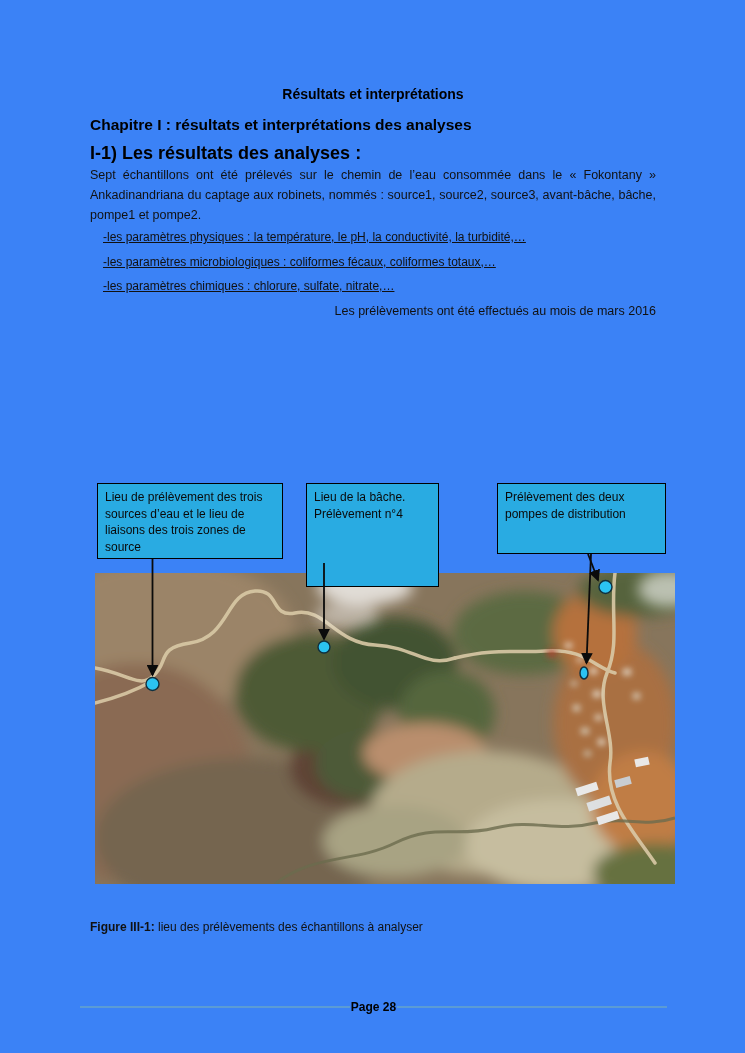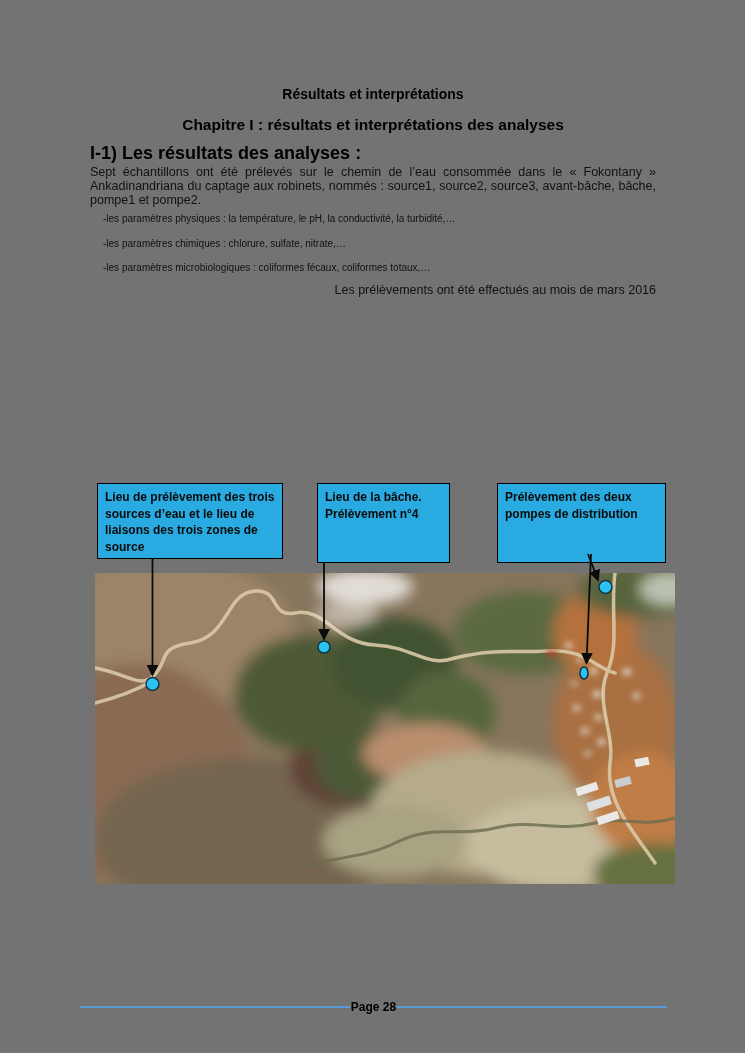--- a/index.html
+++ b/index.html
@@ -1,45 +1,45 @@
 <!DOCTYPE html>
 <html><head>
 <meta charset="utf-8">
 <style>
   html,body{margin:0;padding:0;background:#ffffff;}
   .page{
     position:relative;
     width:745px;height:1053px;
-    background:#737373;
+    background:#3b82f6;
     font-family:"Liberation Sans", sans-serif;
     color:#1a1a1a;
     overflow:hidden;
   }
   
   .content{position:absolute;left:90px;right:89px;top:84px;}
   .doc-title{margin:0;text-align:center;font-size:14px;font-weight:bold;line-height:20px;color:#000;}
-  .chapter-title{margin:10px 0 0 0;text-align:center;font-size:15.5px;font-weight:bold;line-height:22px;color:#000;}
+  .chapter-title{margin:10px 0 0 0;text-align:left;font-size:15.5px;font-weight:bold;line-height:22px;color:#000;}
   .section-heading{margin:8px 0 0 0;font-size:18px;font-weight:bold;line-height:19px;color:#000;}
-  .para{margin:2px 0 0 0;font-size:12.5px;line-height:14px;text-align:justify;color:#111;}
+  .para{margin:2px 0 0 0;font-size:12.5px;line-height:20px;text-align:justify;color:#111;}
   .para.last{text-align:right;}
   .hanging-list{margin:0;padding:0;list-style:none;}
-  .hanging-list li{font-size:10px;line-height:24.5px;padding-left:13px;color:#111;}
+  .hanging-list li{font-size:12px;line-height:24.5px;padding-left:13px;color:#111;text-decoration:underline;}
   
   .figure{position:absolute;left:0;top:483px;width:745px;height:401px;}
   .callout{
     position:absolute;top:0;
     background:#29abe2;
     border:1.8px solid #000;
     box-sizing:border-box;
-    font-size:12px;font-weight:bold;line-height:16.5px;color:#0a0a0a;
+    font-size:12px;font-weight:normal;line-height:16.5px;color:#0a0a0a;
     padding:5px 7px;
   }
   .callout.c1{left:97px;width:186px;height:76px;}
-  .callout.c2{left:317px;width:133px;height:80px;}
-  .callout.c3{left:497px;width:169px;height:80px;}
+  .callout.c2{left:306px;width:133px;height:104px;}
+  .callout.c3{left:497px;width:169px;height:71px;}
   .map{position:absolute;left:95px;top:90px;width:580px;height:311px;overflow:hidden;}
   .map svg{display:block;}
   .overlay{position:absolute;left:0;top:0;pointer-events:none;}
   .fig-caption{position:absolute;left:90px;top:918px;font-size:12px;line-height:18px;color:#111;}
   .fig-caption b{font-weight:bold;}
   
   .footer{position:absolute;left:80px;right:78px;top:998px;height:18px;display:flex;align-items:center;gap:1px;}
   .footer .rule{flex:1;height:1.6px;background:#5b9bd5;}
   .footer .pageno{font-size:12px;font-weight:bold;color:#000;white-space:nowrap;}
 </style>
@@ -48,22 +48,22 @@
 
 <div class="page">
 
   <div class="content">
     <h1 class="doc-title">Résultats et interprétations</h1>
     <h2 class="chapter-title">Chapitre I : résultats et interprétations des analyses</h2>
     <p class="section-heading">I-1) Les résultats des analyses :</p>
     <p class="para"> Sept échantillons ont été prélevés sur le chemin de l’eau consommée dans le « Fokontany » Ankadinandriana du captage aux robinets, nommés : source1, source2, source3, avant-bâche, bâche, pompe1 et pompe2.</p>
     <ul class="hanging-list">
       <li>-les paramètres physiques : la température, le pH, la conductivité, la turbidité,…</li>
+      <li>-les paramètres microbiologiques : coliformes fécaux, coliformes totaux,…</li>
       <li>-les paramètres chimiques : chlorure, sulfate, nitrate,…</li>
-      <li>-les paramètres microbiologiques : coliformes fécaux, coliformes totaux,…</li>
     </ul>
     <p class="para last">Les prélèvements ont été effectués au mois de mars 2016</p>
   </div>
 
   <div class="figure">
 
     <div class="map">
       <svg width="580" height="311" viewBox="0 0 580 311">
         <defs>
           <filter id="b" x="-40%" y="-40%" width="180%" height="180%">
@@ -145,20 +145,23 @@
       <line x1="324" y1="80" x2="324" y2="156" stroke="#0b0b0b" stroke-width="1.8" marker-end="url(#ah)"></line>
       <line x1="588" y1="71" x2="598" y2="97" stroke="#0b0b0b" stroke-width="1.8" marker-end="url(#ah)"></line>
       <line x1="591" y1="71" x2="586.5" y2="180" stroke="#0b0b0b" stroke-width="1.8" marker-end="url(#ah)"></line>
       <circle cx="152.5" cy="201" r="6.5" fill="#2bc3f2" stroke="#10303f" stroke-width="1.4"></circle>
       <circle cx="324" cy="164" r="6" fill="#2bc3f2" stroke="#10303f" stroke-width="1.4"></circle>
       <circle cx="605.5" cy="104" r="6.5" fill="#2bc3f2" stroke="#10303f" stroke-width="1.4"></circle>
       <ellipse cx="584" cy="190" rx="4" ry="6" fill="#2bc3f2" stroke="#10303f" stroke-width="1.4"></ellipse>
     </svg>
   </div>
 
+  <div class="fig-caption">
+    <b>Figure III-1:</b><span> lieu des prélèvements des échantillons à analyser</span>
+  </div>
 
   <div class="footer">
     <div class="rule"></div>
     <div class="pageno">Page 28</div>
     <div class="rule"></div>
   </div>
 
 </div>
 
 </body></html>

